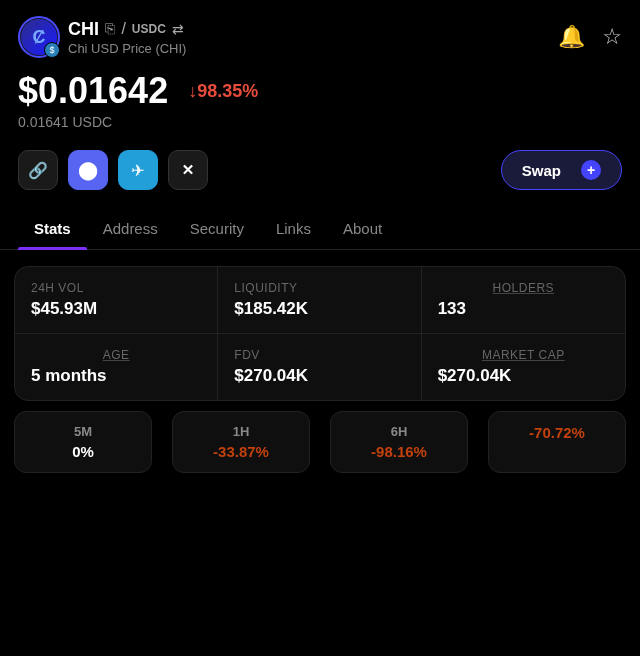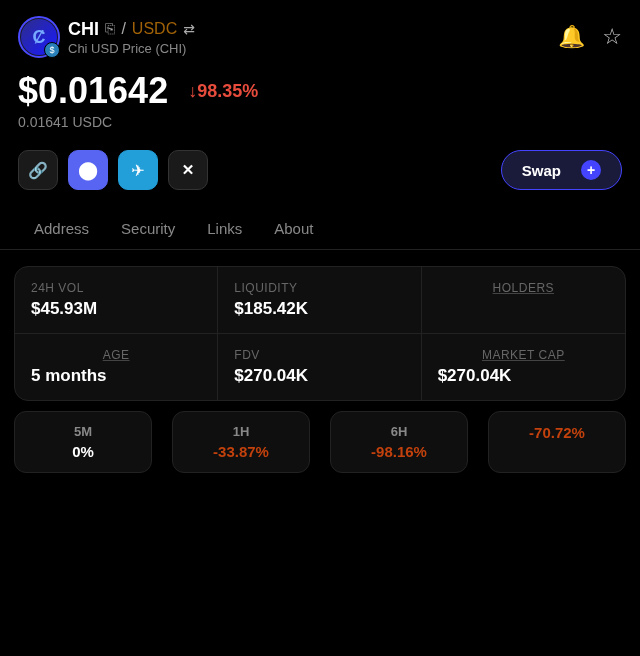--- a/index.html
+++ b/index.html
@@ -79,23 +79,23 @@
     .copy-icon {
       color: #aaa;
       font-size: 13px;
       cursor: pointer;
     }
     .pair-sep {
       color: #aaa;
       font-size: 16px;
     }
     .pair-name {
-      font-size: 16px;
-      font-weight: 400;
-      color: #a16207;
+      font-size: 12px;
+      font-weight: 700;
+      color: #a3a3a3;
     }
     .swap-arrows {
       color: #aaa;
       font-size: 14px;
       cursor: pointer;
     }
     .token-full-name {
       font-size: 13px;
       color: #888;
       margin-top: 1px;
@@ -340,20 +340,23 @@
       <span style="font-size:15px; font-weight:900;">✕</span>
     </div>
   </div>
   <button class="swap-btn">
     <span>Swap</span>
     <div class="swap-plus">+</div>
   </button>
 </div>
 
 <div class="tabs-row">
+  <div class="tab active">
+    <span>Stats</span>
+  </div>
   <div class="tab">
     <span>Address</span>
   </div>
   <div class="tab">
     <span>Security</span>
   </div>
   <div class="tab">
     <span>Links</span>
   </div>
   <div class="tab">
@@ -367,20 +370,21 @@
     <div class="stat-cell">
       <div class="stat-label-no-underline">24H VOL</div>
       <div class="stat-value">$45.93M</div>
     </div>
     <div class="stat-cell">
       <div class="stat-label-no-underline">LIQUIDITY</div>
       <div class="stat-value">$185.42K</div>
     </div>
     <div class="stat-cell">
       <div class="stat-label">HOLDERS</div>
+      <div class="stat-value">133</div>
     </div>
   </div>
 
   <div class="stats-row">
     <div class="stat-cell">
       <div class="stat-label">AGE</div>
       <div class="stat-value">5 months</div>
     </div>
     <div class="stat-cell">
       <div class="stat-label-no-underline">FDV</div>

